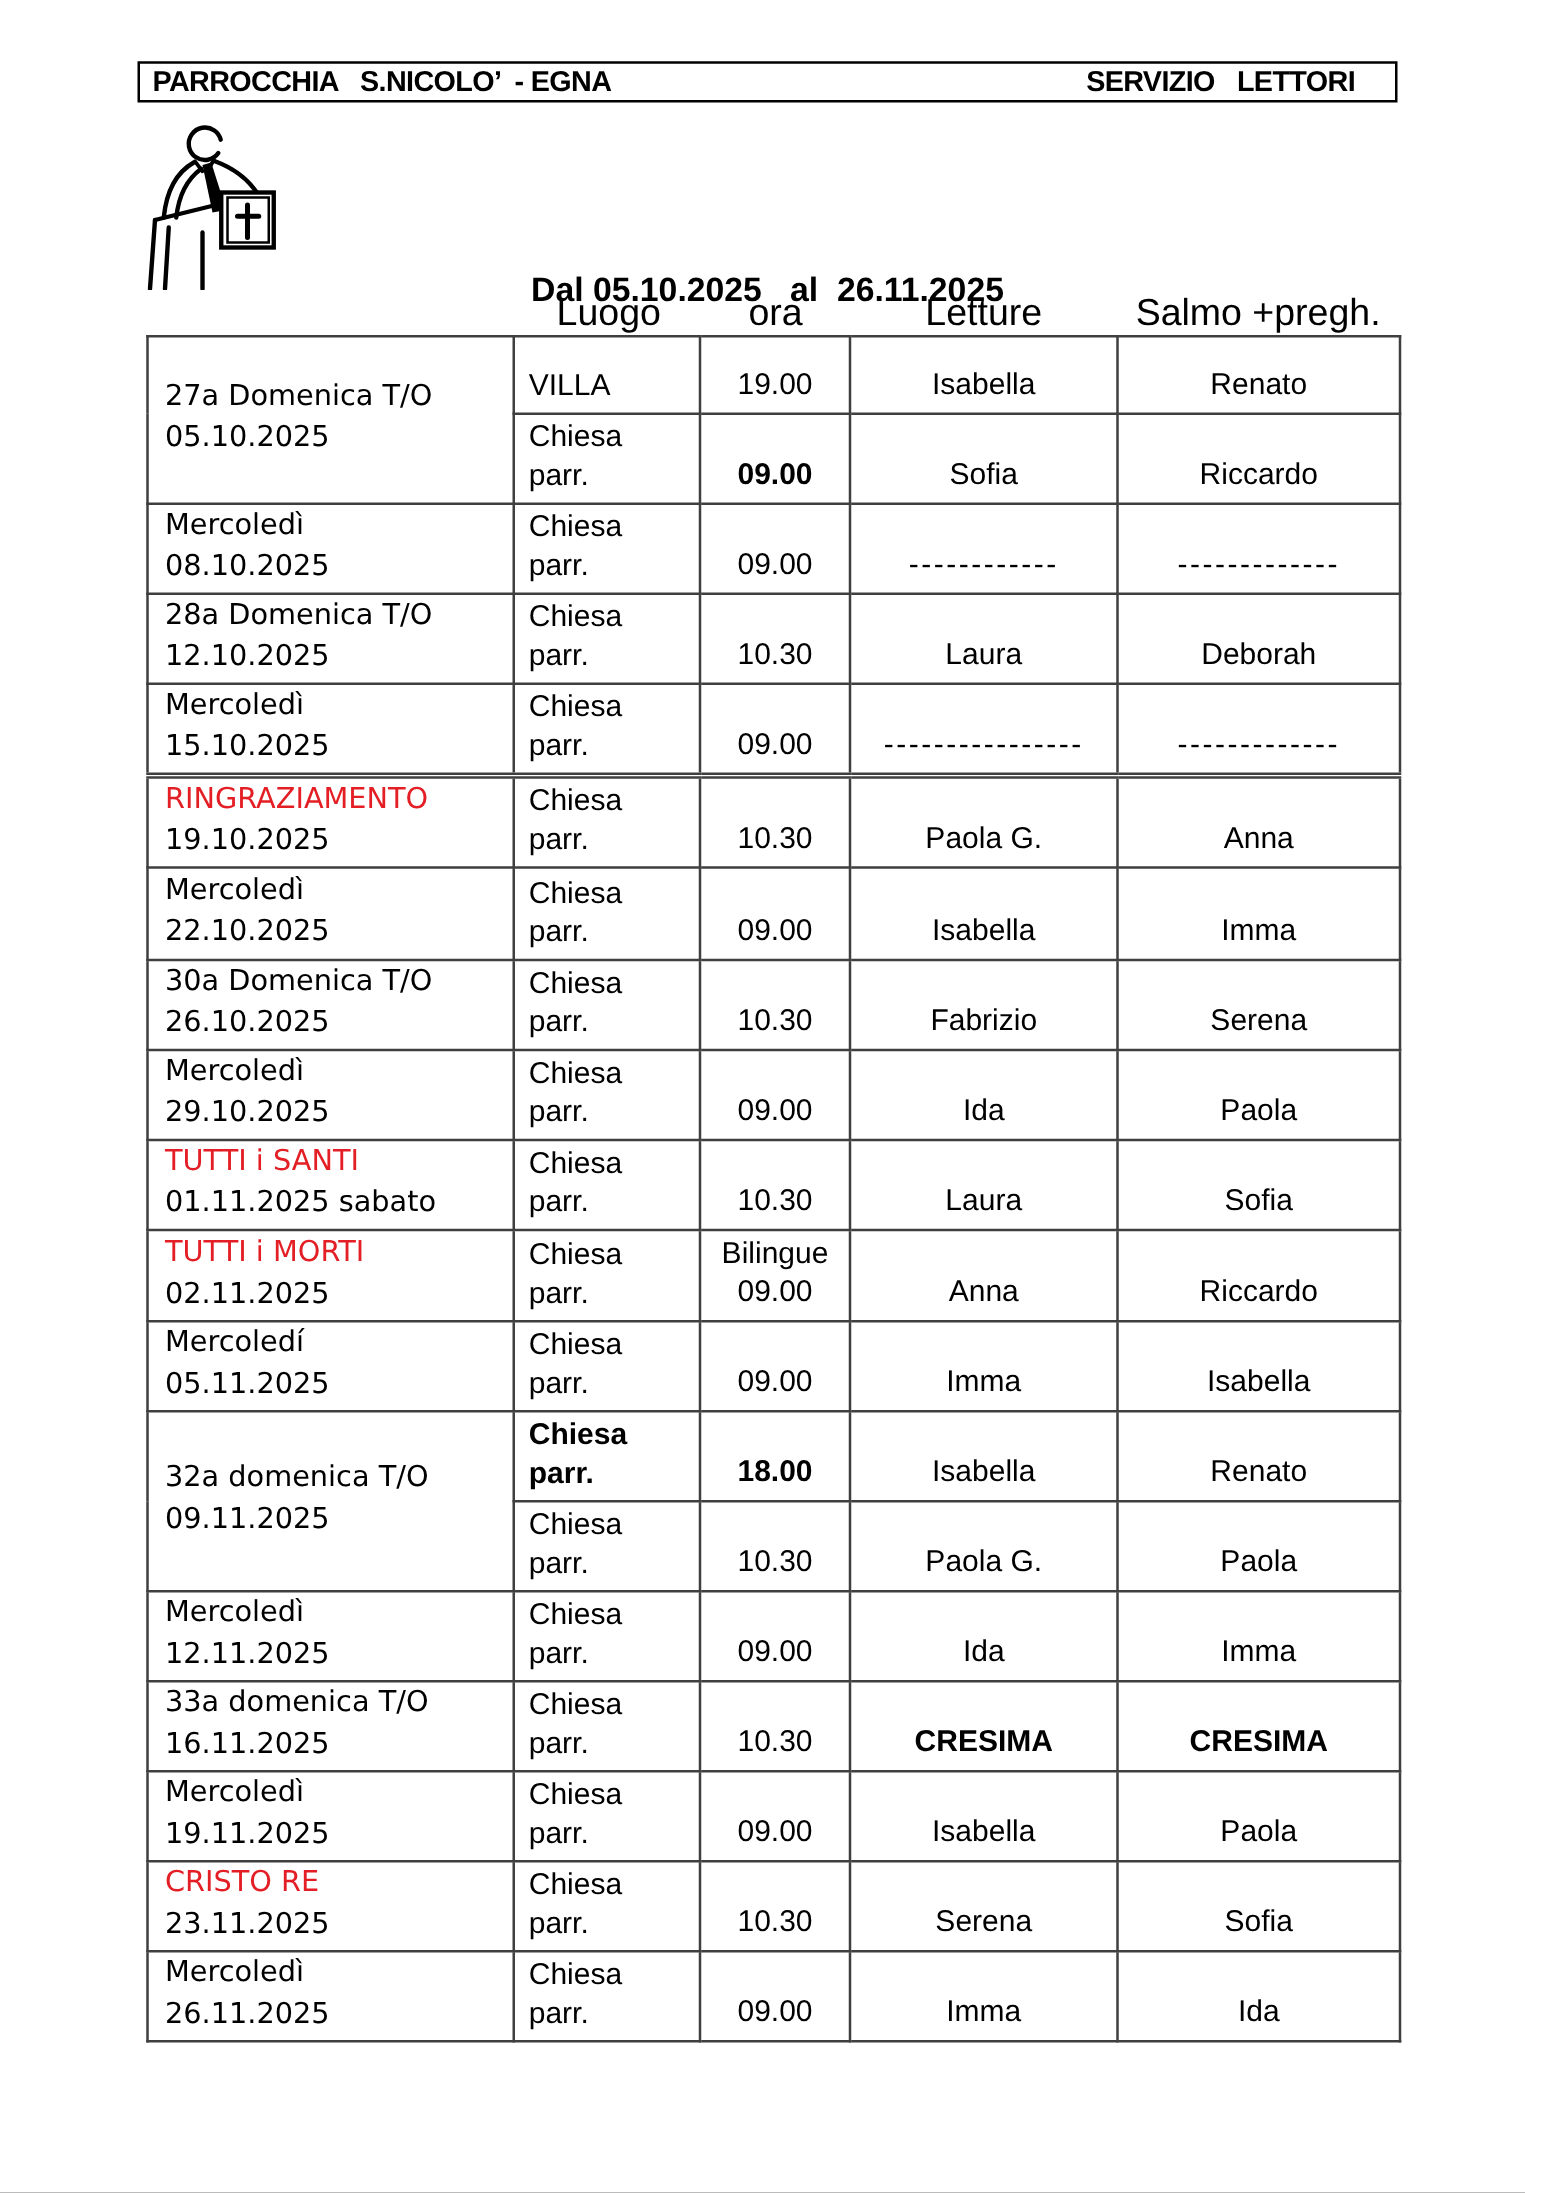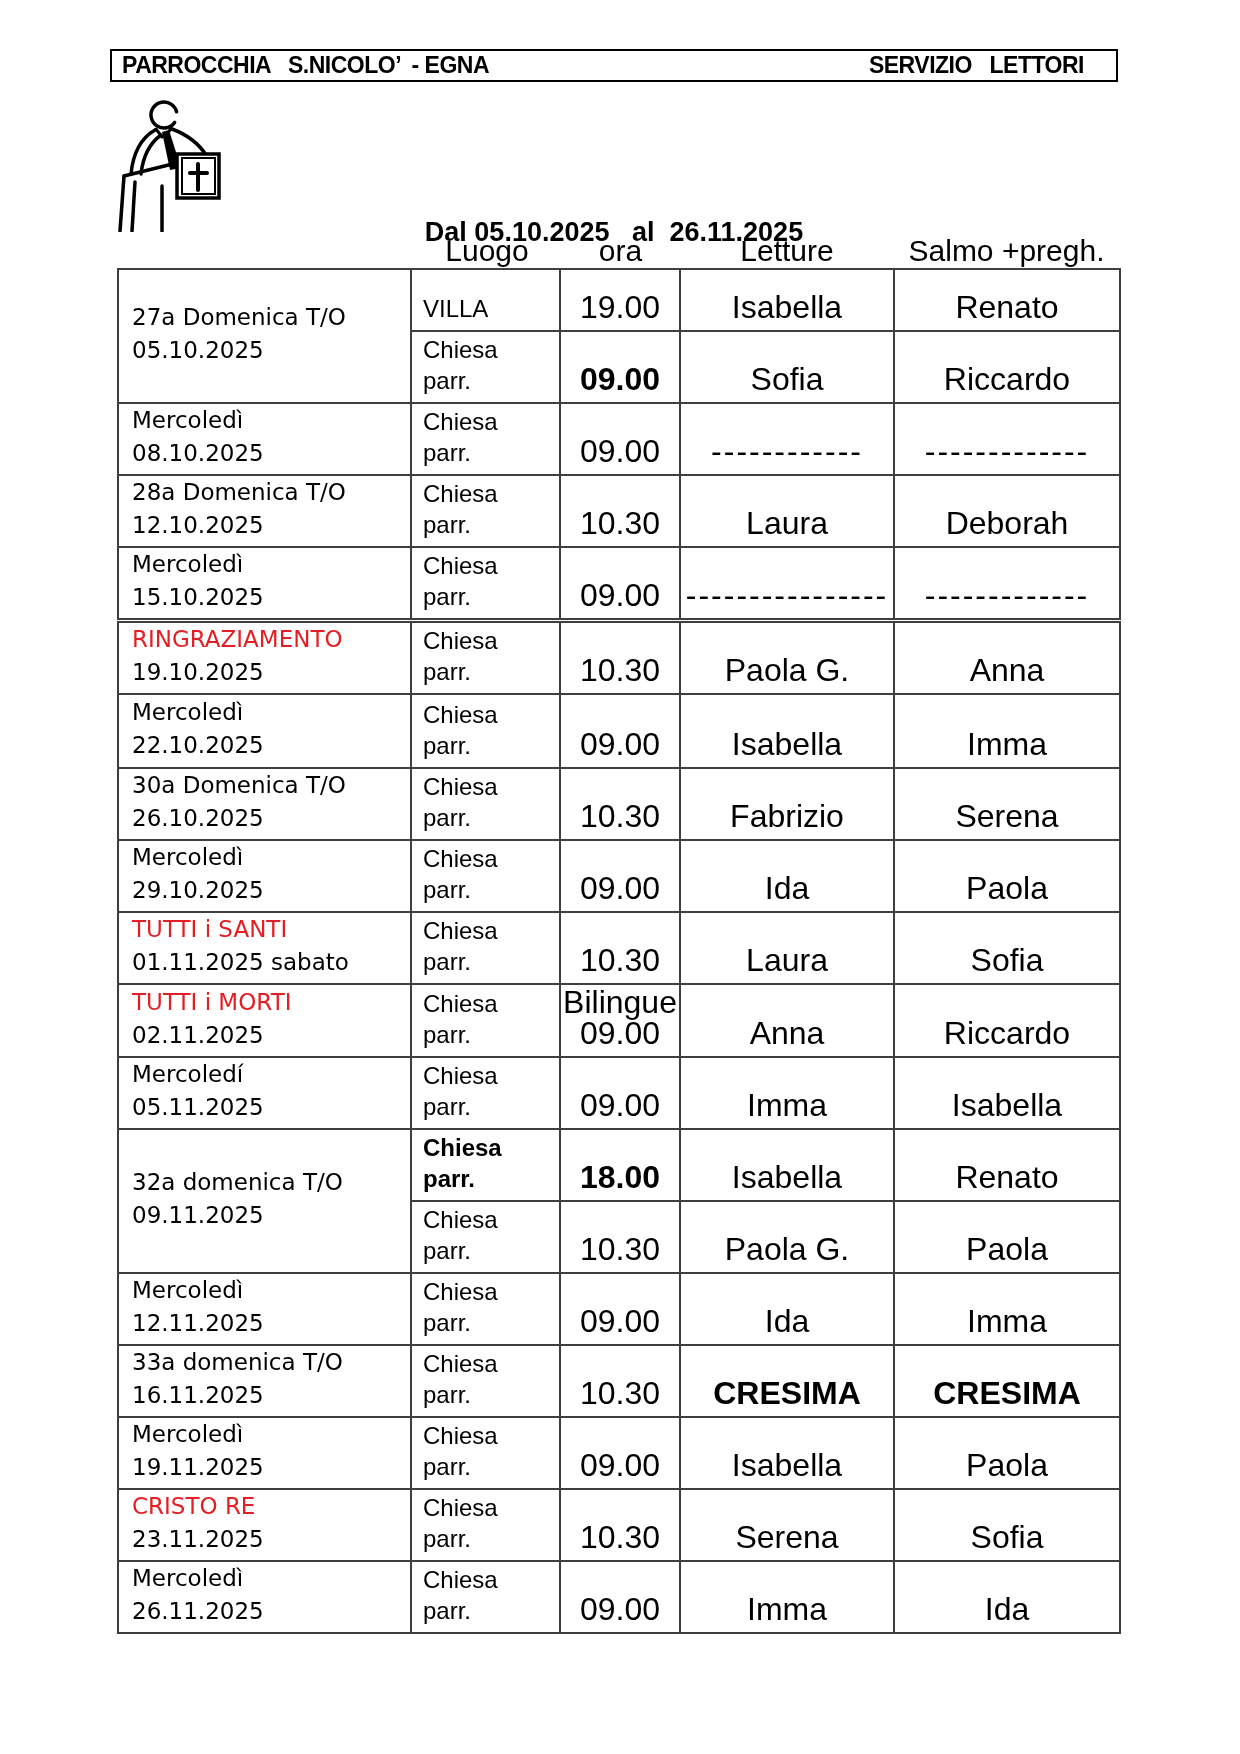--- a/index.html
+++ b/index.html
@@ -54,21 +54,21 @@
   td.date {
     font-family:"DejaVu Sans", sans-serif;
     font-size:23px; line-height:33px;
     padding:0 20px 4px 13px; vertical-align:middle; text-align:left;
   }
   td.luogo {
     font-size:24px; line-height:31px;
     padding:2px 20px 6px 11px; vertical-align:bottom; text-align:left;
   }
   td.ora, td.letture, td.salmo {
-    font-size:32px; line-height:31px;
+    font-size:24px; line-height:31px;
     padding:2px 2px 7px 2px; vertical-align:bottom; text-align:center;
   }
   td .red { color:var(--accent-red); }
   td.b { font-weight:bold; }
   td.dash { letter-spacing:2px; }
   tr.thick td { border-bottom:5px double var(--border-col); }
 </style>
 </head>
 <body>
 

